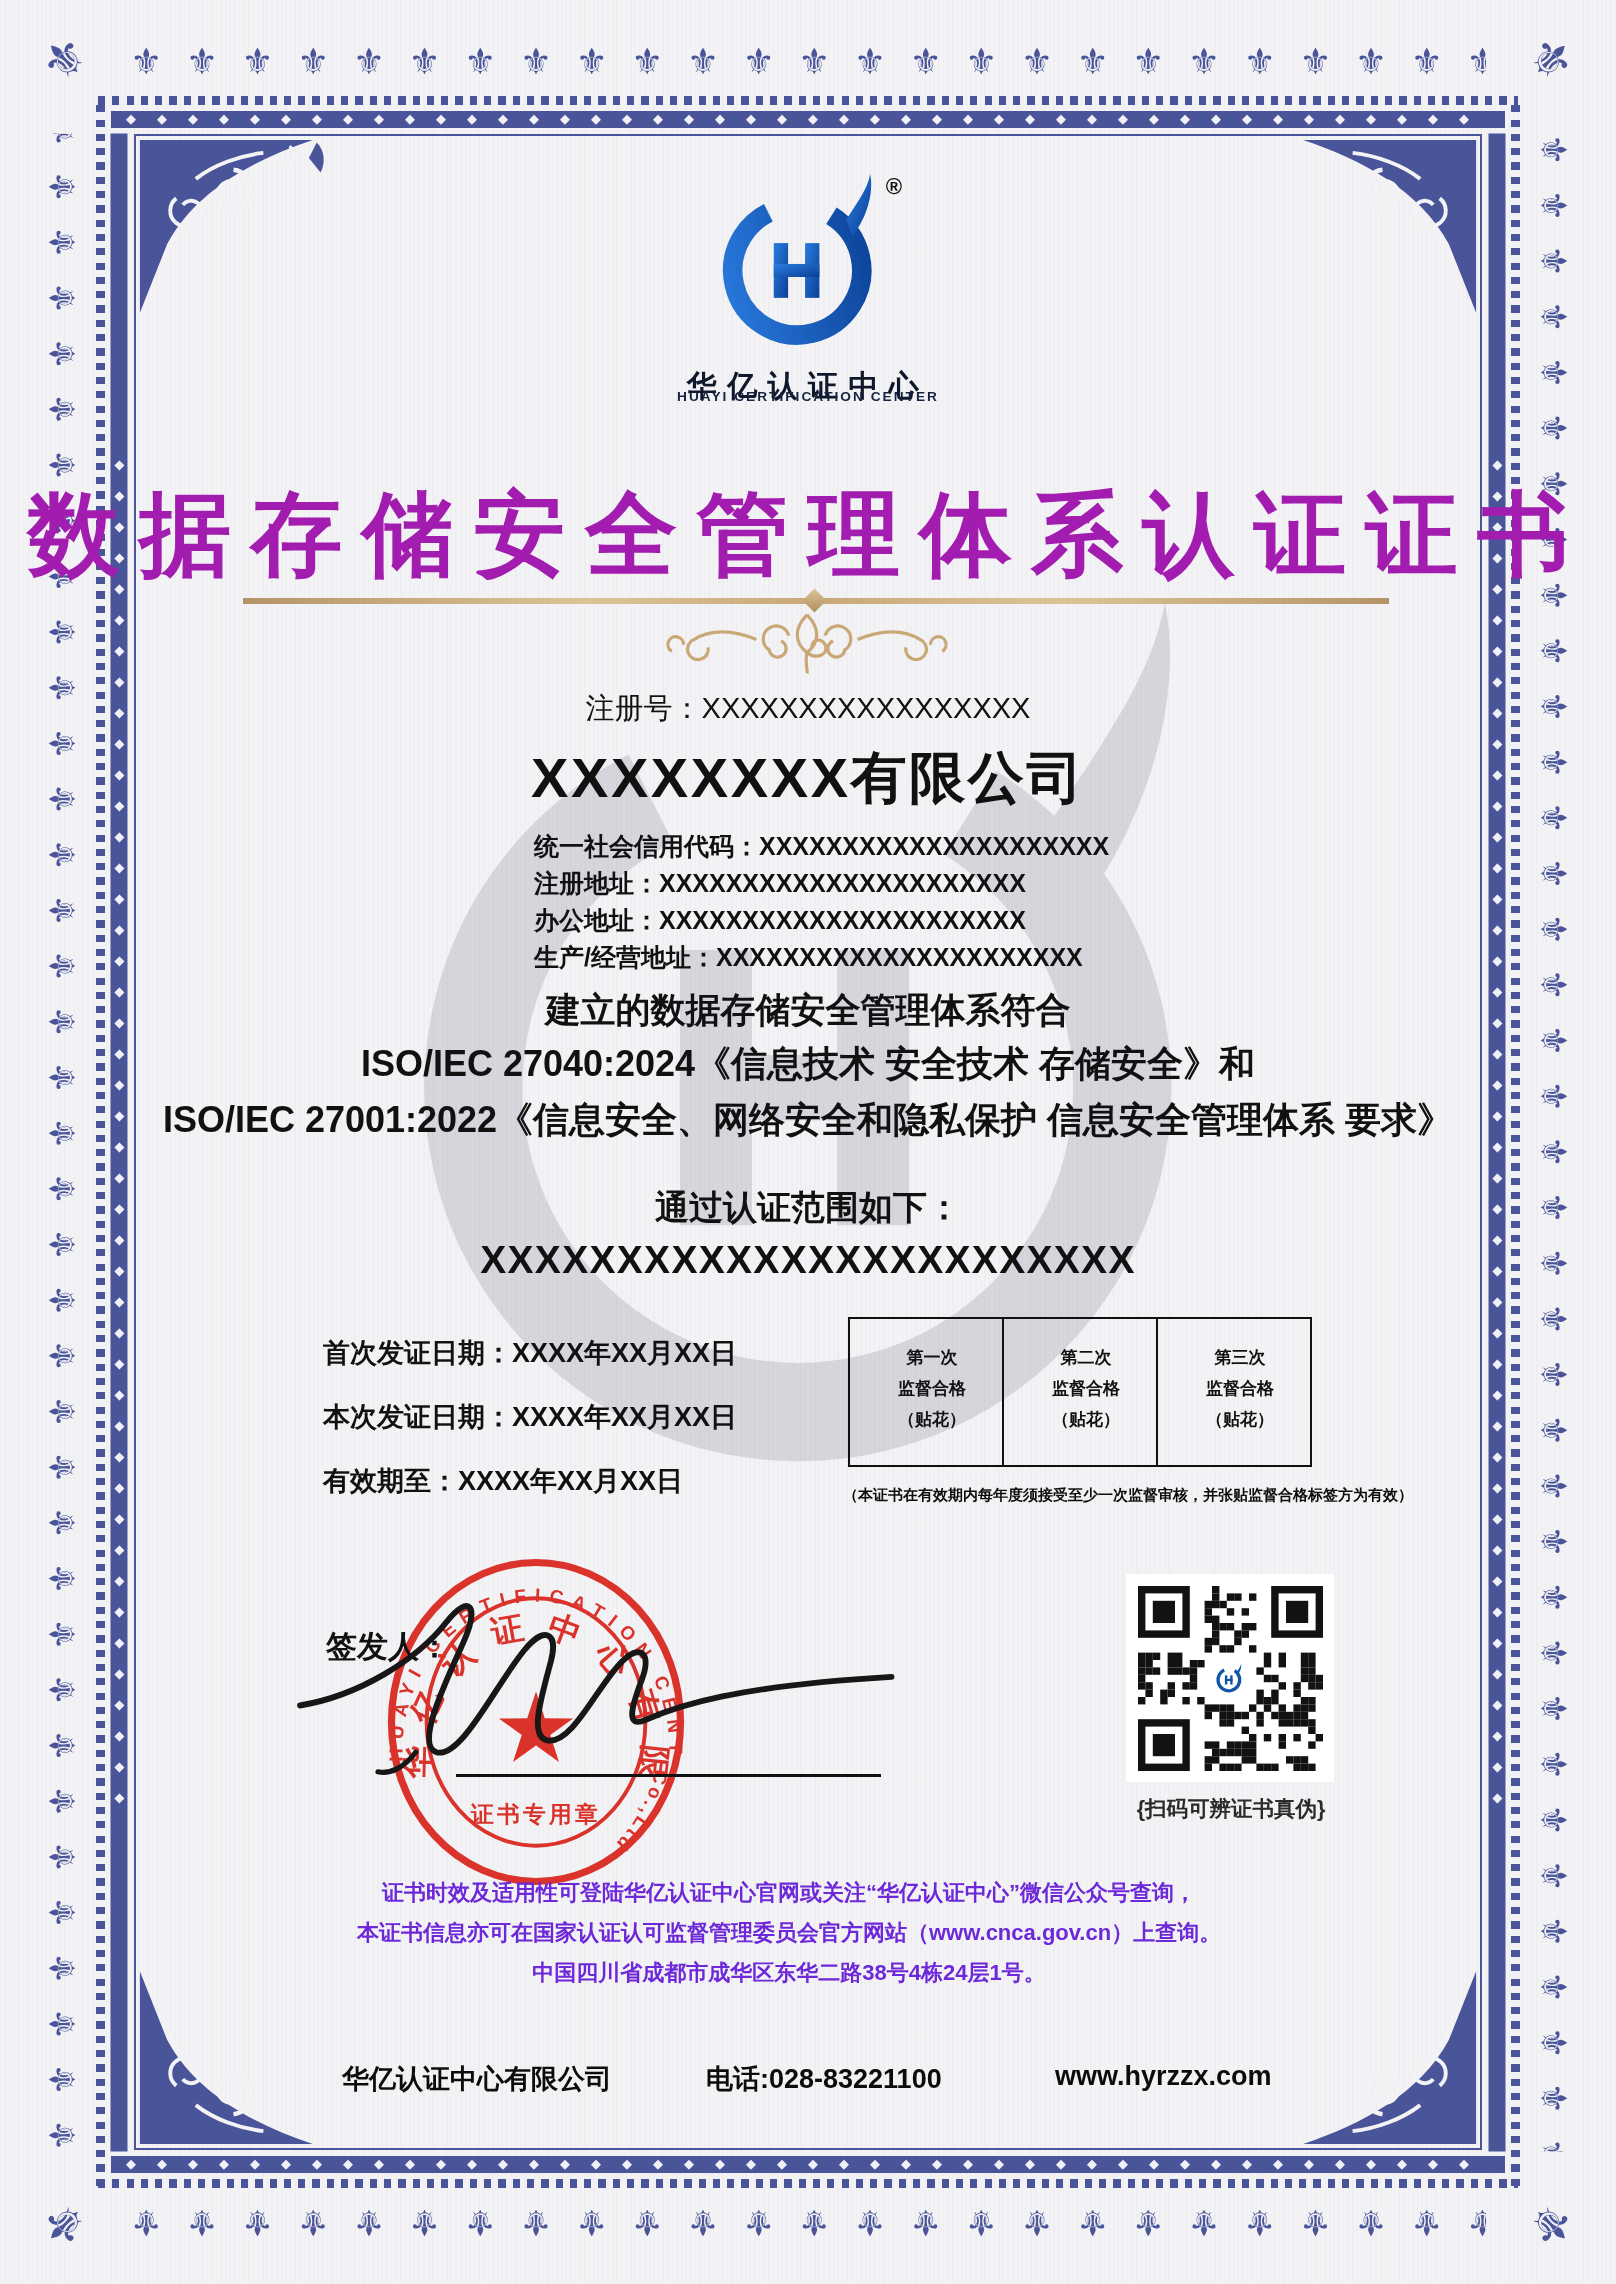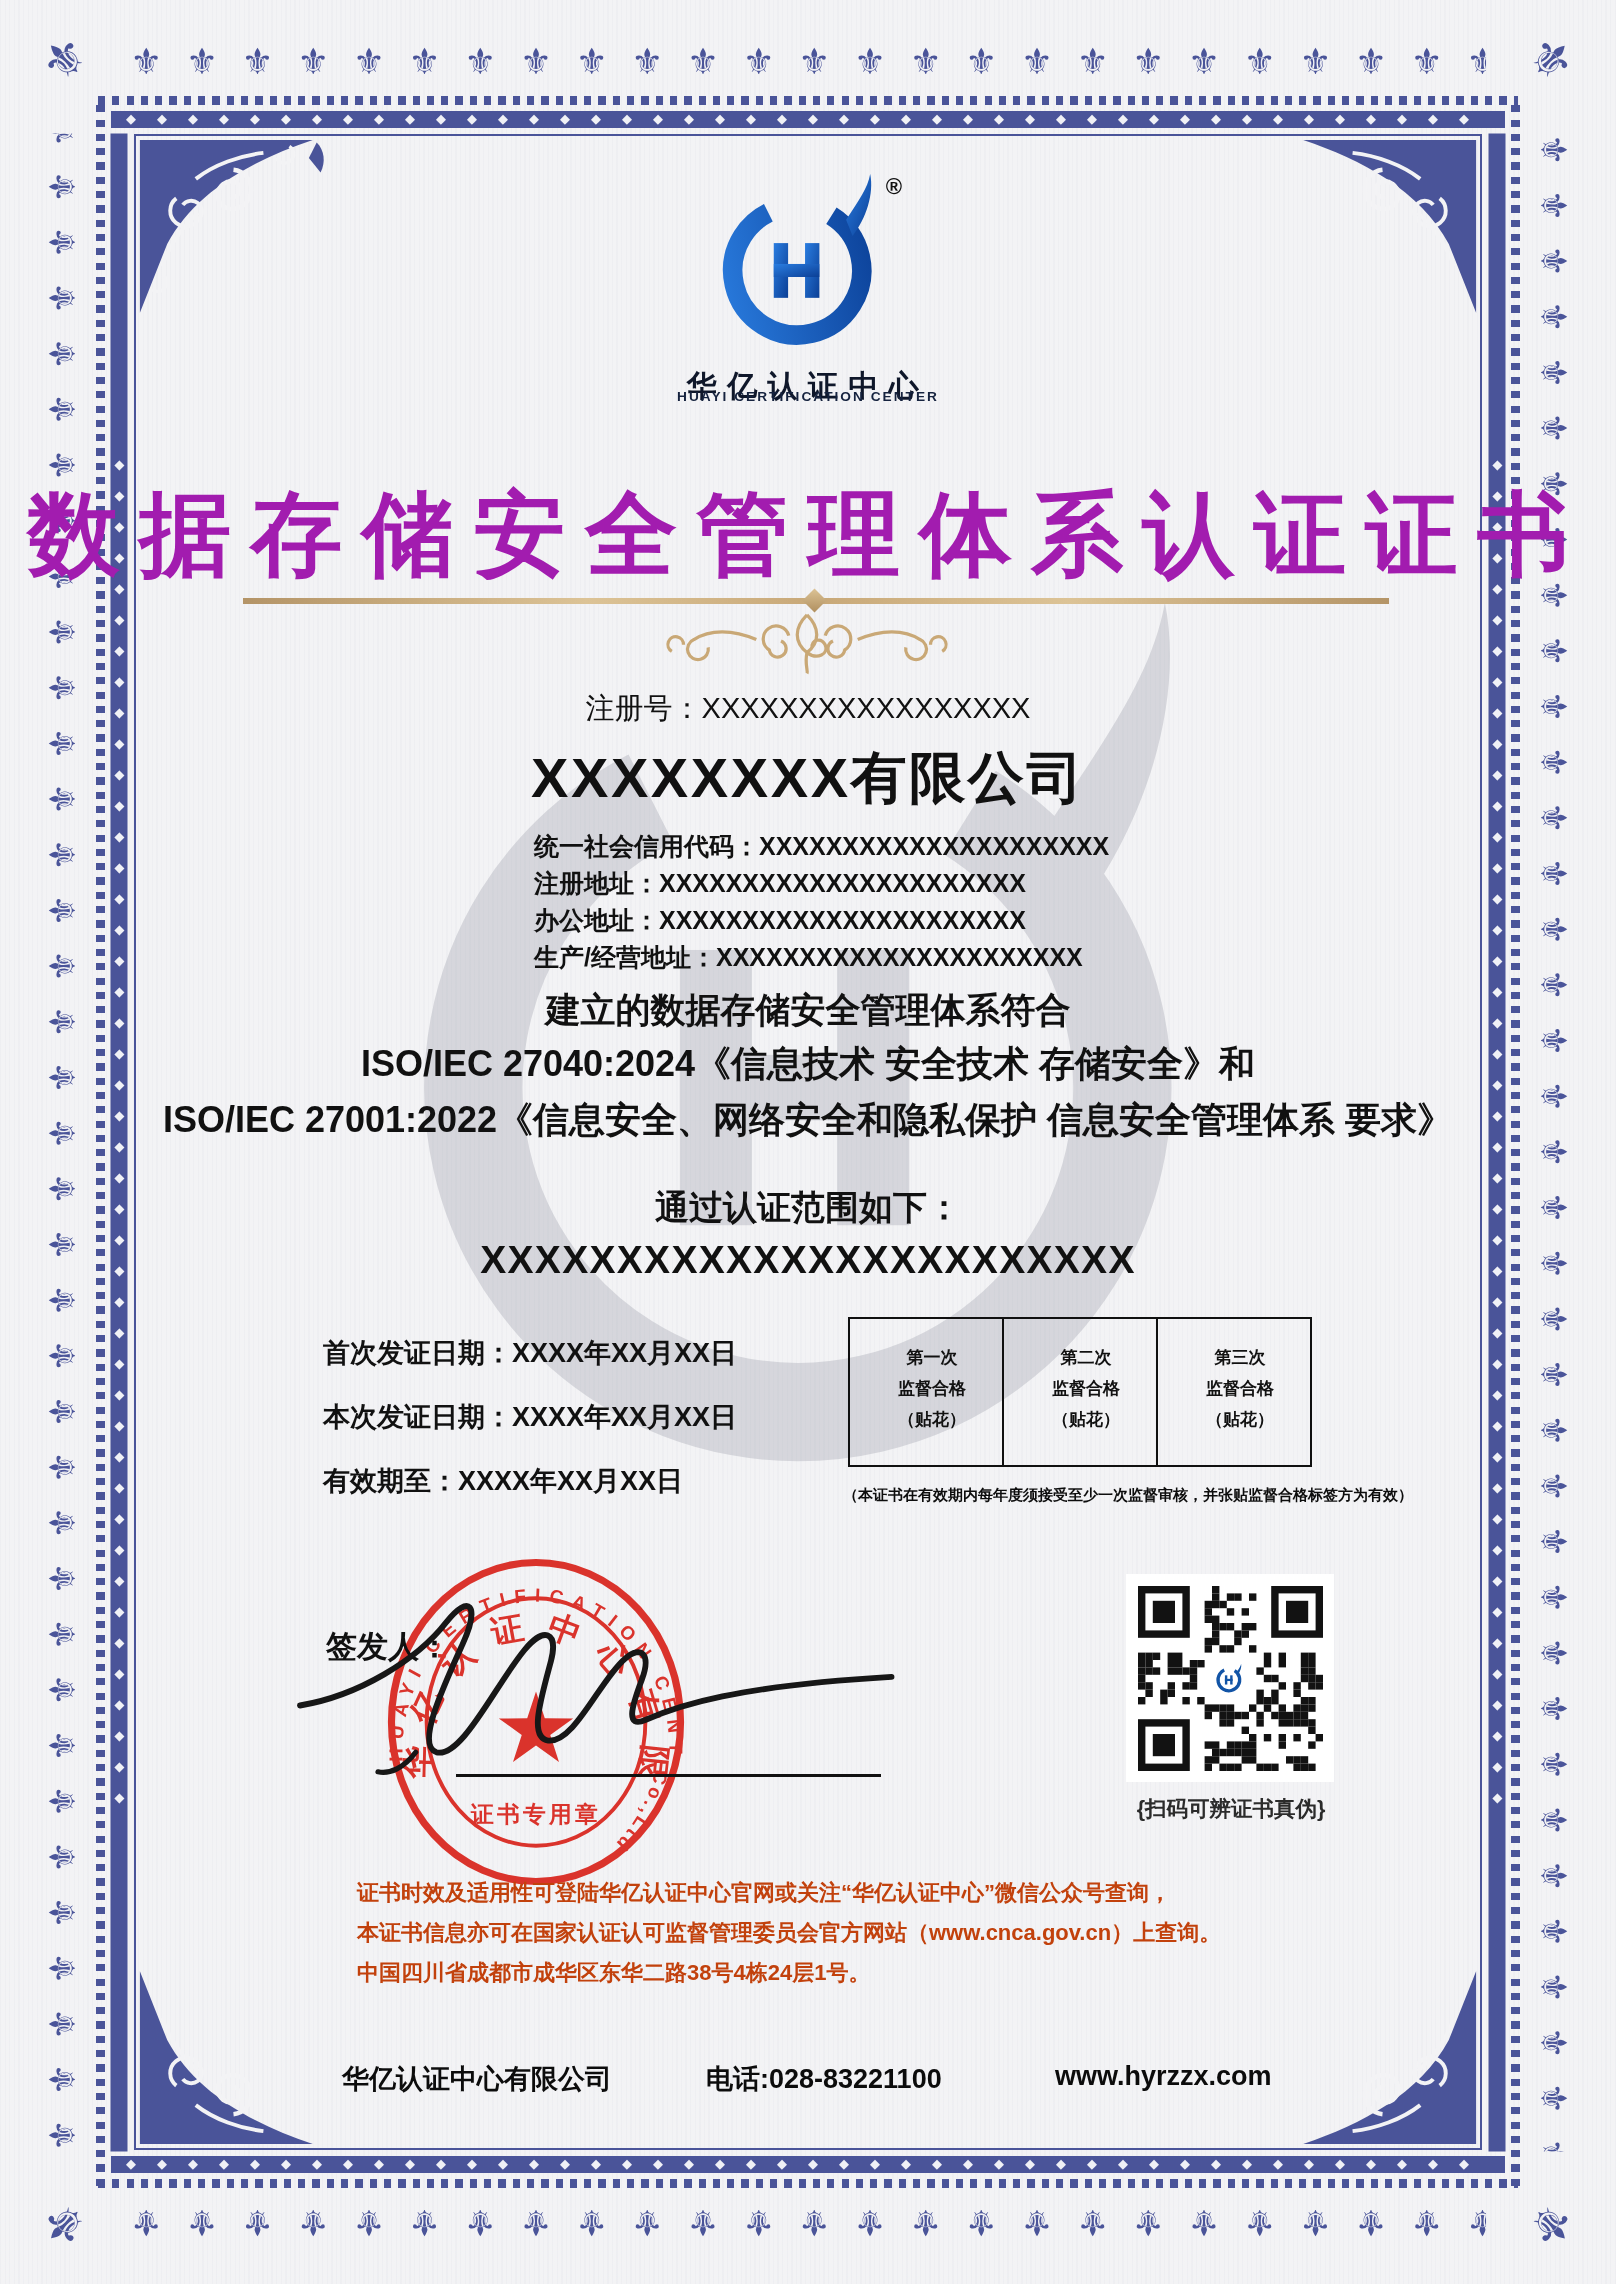--- a/index.html
+++ b/index.html
@@ -53,21 +53,21 @@
   .sup-cell{flex:1;border-right:2px solid #101010;text-align:center;font-size:17px;font-weight:bold;
         line-height:31px;padding-top:23.4px;box-sizing:border-box;margin-left:12px;}
   .sup-cell:last-child{border-right:none;}
   .sup-note{left:843px;top:1486px;font-size:15px;font-weight:bold;white-space:nowrap;color:#0d0d0d;}
   .issuer{left:326px;top:1626px;font-size:31px;font-weight:bold;}
   .issuer-line{left:456px;top:1774px;width:425px;height:3.3px;background:#111;}
   .qr-box{left:1126px;top:1574px;width:185px;height:185px;background:#fff;padding:11.7px;}
   .qr-center{position:absolute;left:50%;top:50%;transform:translate(-50%,-50%);width:43px;height:43px;
         background:#fff;border-radius:6.5px;box-shadow:0 0 0 2px #fff;display:flex;align-items:center;justify-content:center;}
   .qr-caption{left:1068px;top:1794px;width:326px;text-align:center;font-size:21.5px;font-weight:bold;color:#2b2b2b;}
-  .footer-par{left:357px;top:1873px;font-size:22px;font-weight:bold;line-height:40px;white-space:nowrap;color:#c2410c;}
+  .footer-par{left:357px;top:1873px;font-size:22px;font-weight:bold;line-height:40px;white-space:nowrap;color:#6d28d9;text-align:center;}
   .bb{font-size:27px;font-weight:bold;white-space:nowrap;color:#0c0c0c;}
   .bb-company{left:342px;top:2061px;}
   .bb-phone{left:706px;top:2061px;}
   .bb-web{left:1055px;top:2061px;}
   .seal-wrap{left:383px;top:1556px;width:306px;height:332px;opacity:.93;}
   .sig-wrap{left:280px;top:1582px;width:625px;height:195px;z-index:4;}
 </style>
 </head>
 <body>
 

